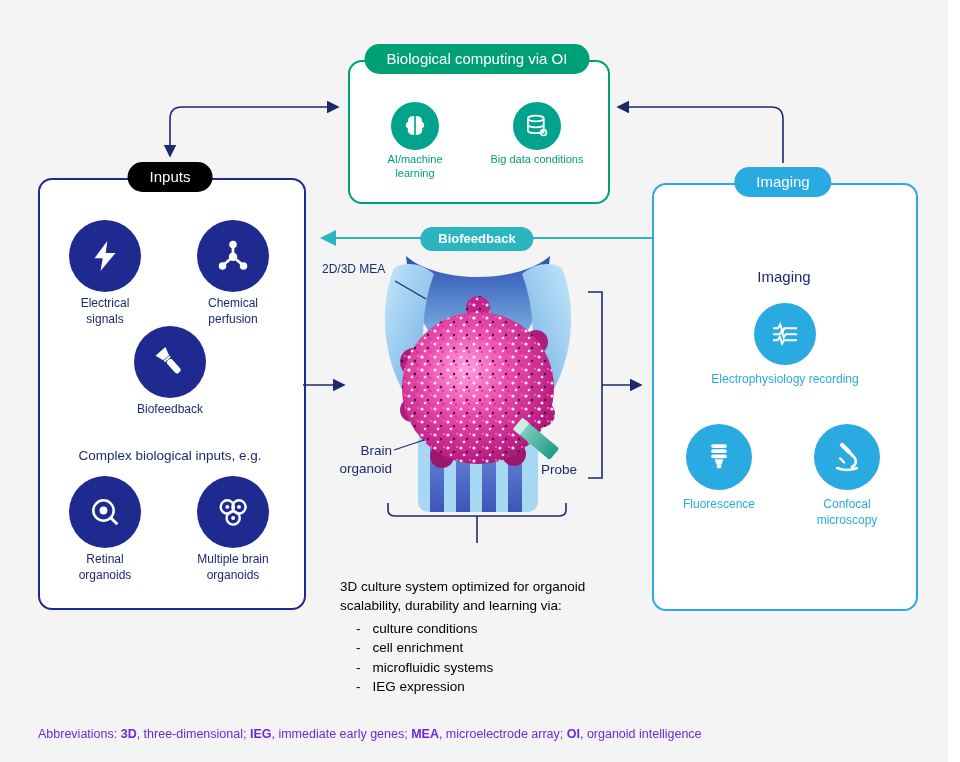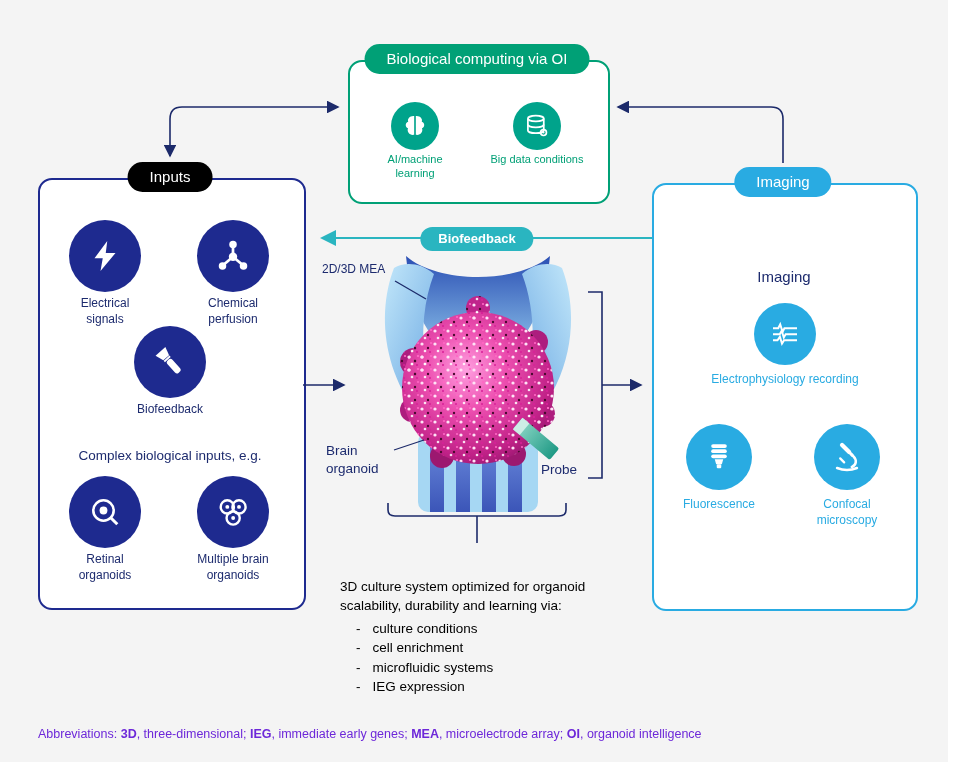--- a/index.html
+++ b/index.html
@@ -265,21 +265,21 @@
         <path d="M5,19.8 Q12,22.6 19,19.8" stroke-width="1.8"></path>
         <path d="M7.2,13 L10,15.8" stroke-width="1.6"></path>
       </g>
     </svg>
   </div>
   <div class="cap t-blue" style="left:792px;top:497px;width:110px;">Confocal microscopy</div>
 
   <div class="pill pill-teal" style="left:477px;top:227px;">Biofeedback</div>
 
   <div class="heading t-navy" style="left:322px;top:262px;width:90px;font-size:12px;">2D/3D MEA</div>
-  <div class="heading t-navy" style="left:326px;top:442px;width:66px;font-size:13.5px;text-align:left;line-height:1.3;">Brain organoid</div>
+  <div class="heading t-navy" style="left:326px;top:442px;width:66px;font-size:13.5px;text-align:right;line-height:1.3;">Brain organoid</div>
   <div class="heading t-navy" style="left:541px;top:462px;width:50px;font-size:13.5px;">Probe</div>
 
   <div class="note">
     <div>3D culture system optimized for organoid scalability, durability and learning via:</div>
     <div class="bullets">
       <div class="bullet">
           <span>-</span>
           <span>culture conditions</span>
         </div>
       <div class="bullet">

